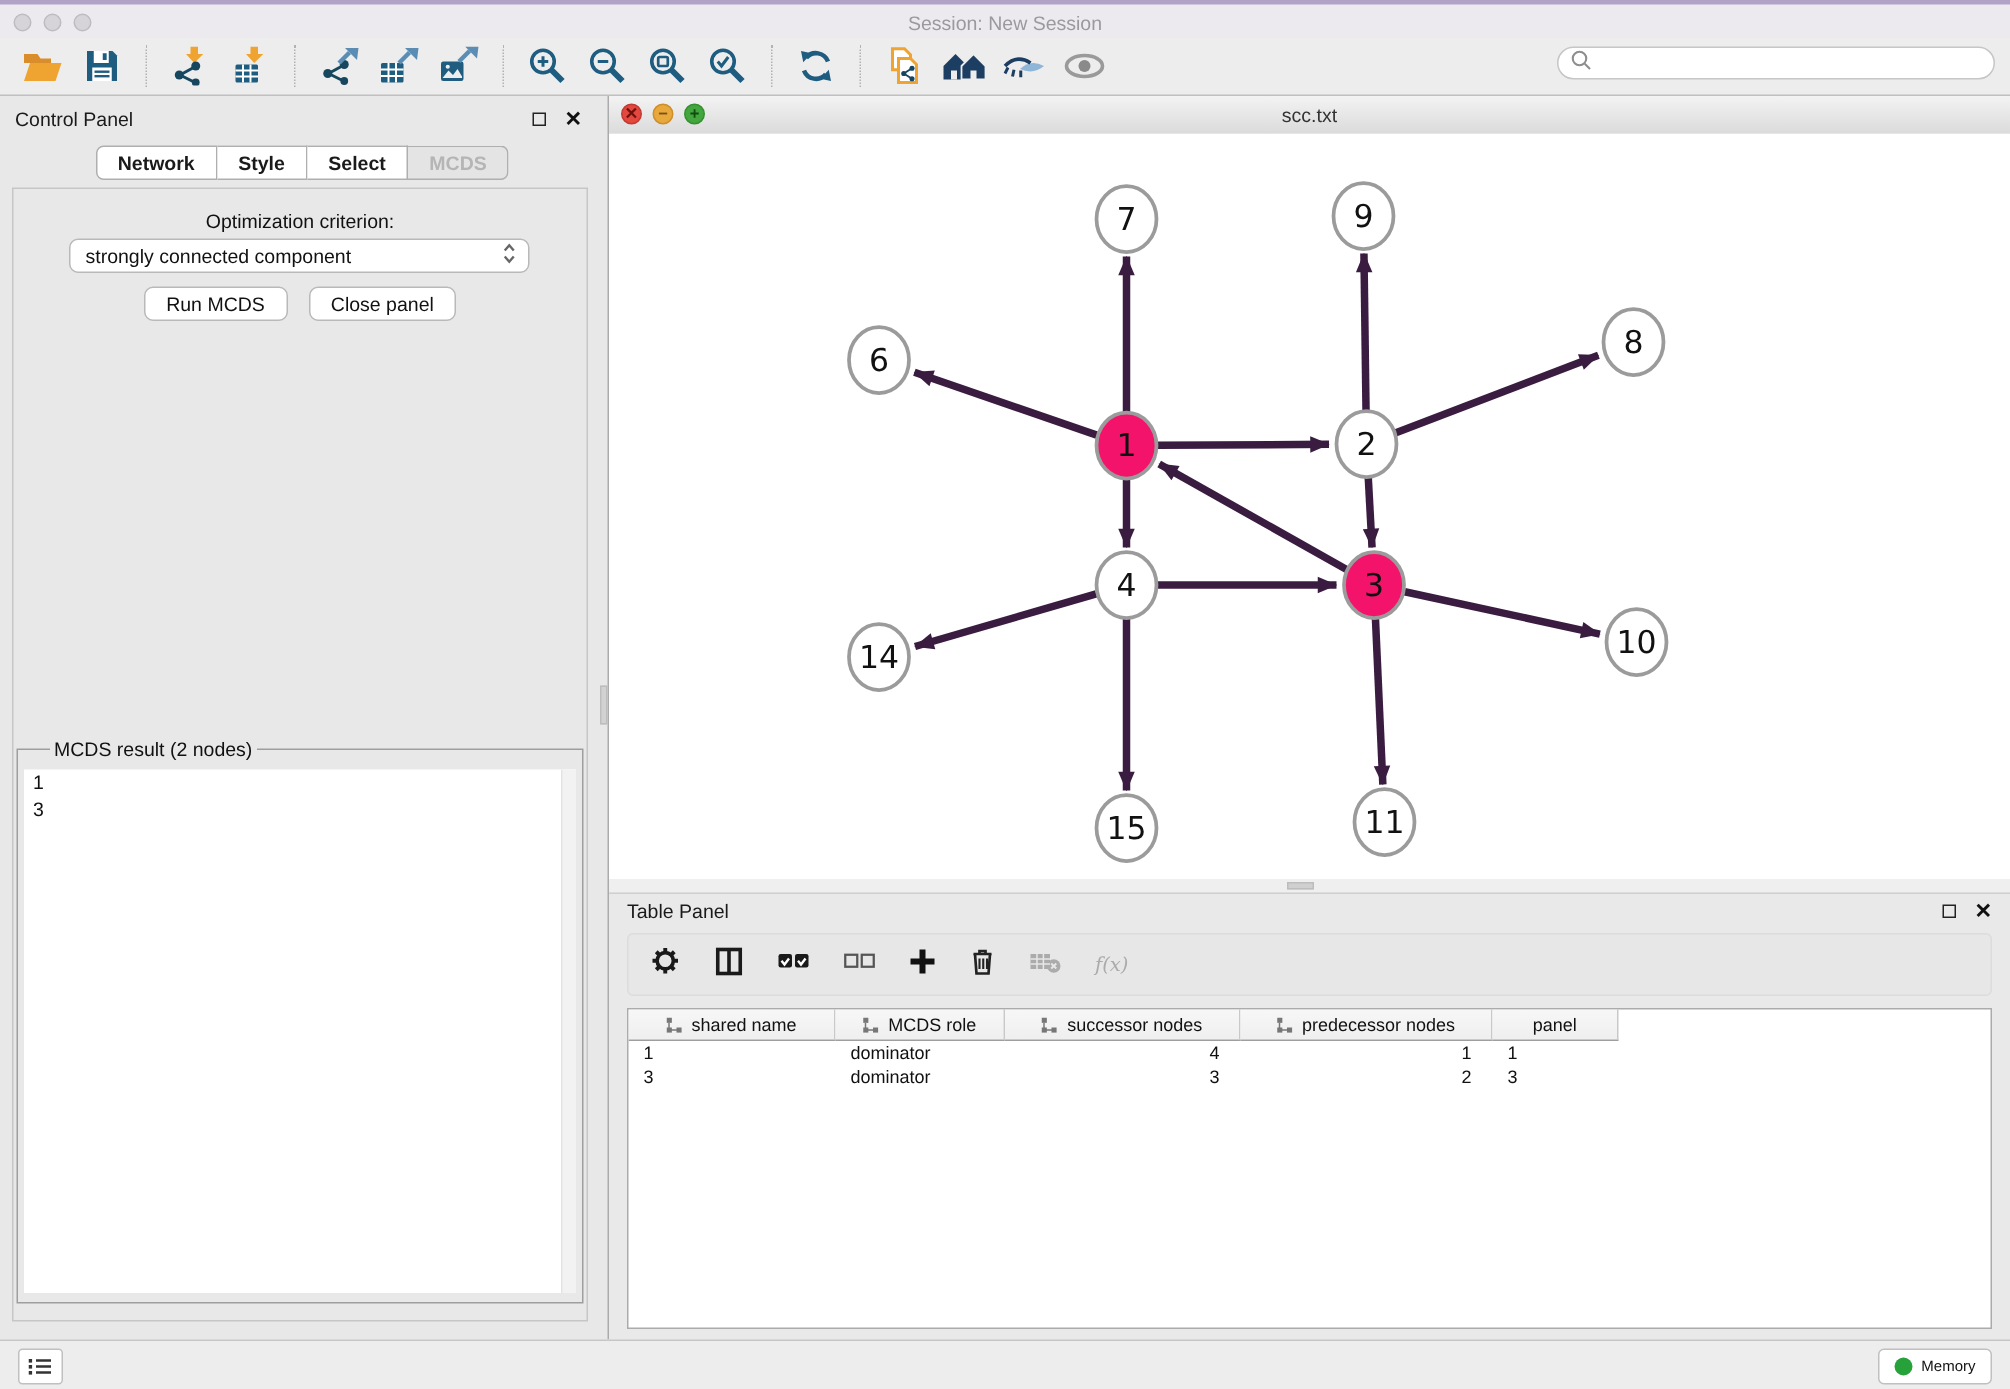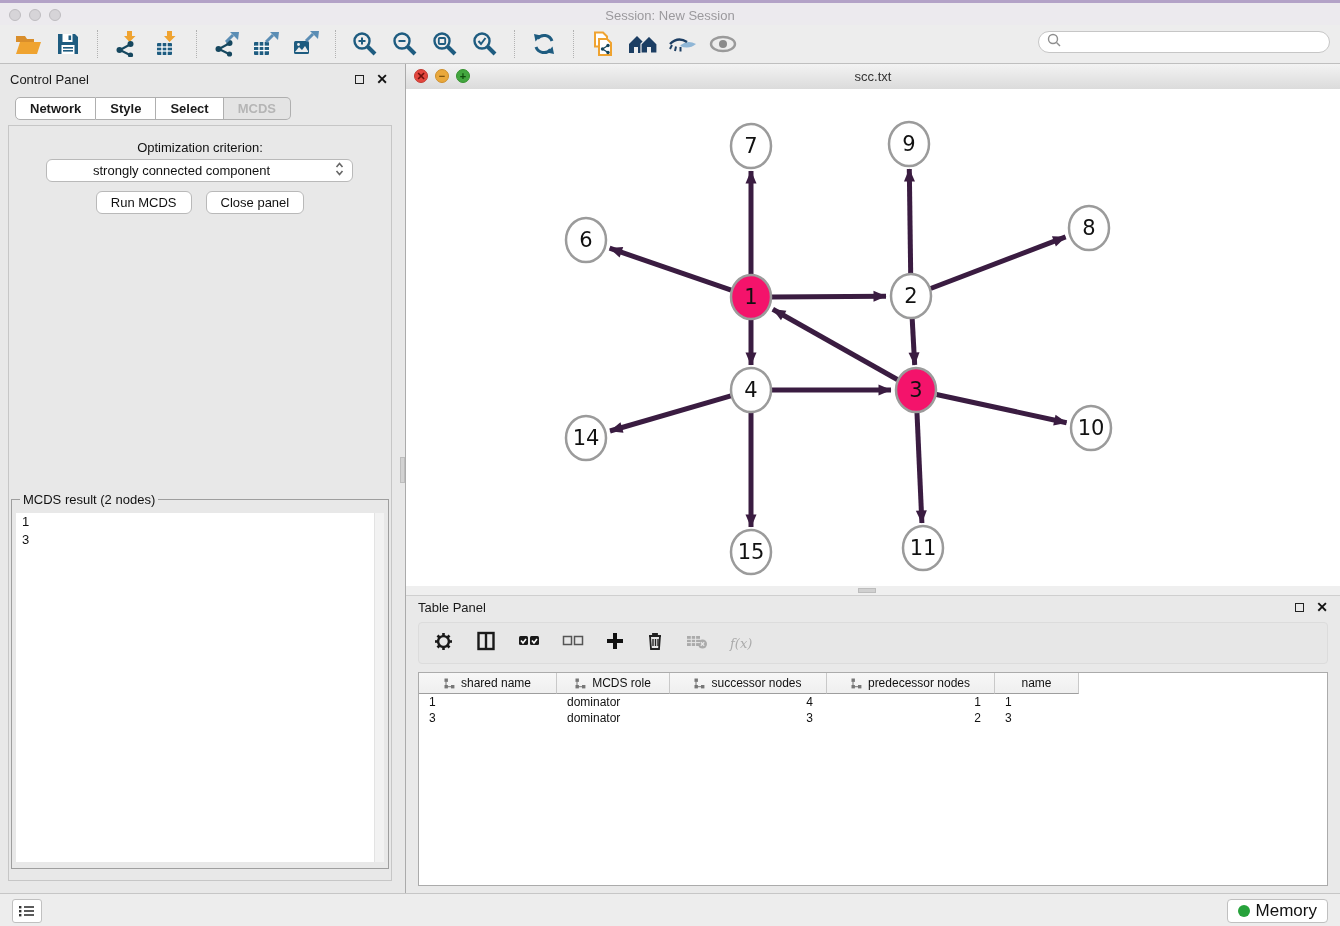--- a/index.html
+++ b/index.html
@@ -24,37 +24,37 @@
   .search input{border:none;outline:none;flex:1;font-size:12px;font-family:"Liberation Sans",sans-serif;background:transparent;}
 
   
   .control-panel{position:absolute;left:0;top:64px;width:400px;bottom:33px;background:#E8E8E8;}
   .panel-head{position:relative;height:31px;}
   .panel-title{font-size:13px;color:#1A1A1A;line-height:31px;padding-left:10px;}
   .panel-icons{position:absolute;right:12px;top:10px;display:flex;gap:12px;align-items:center;}
   .float-icon{width:9px;height:9px;border:1.5px solid #222;box-sizing:border-box;}
   .close-icon{font-size:14px;font-weight:bold;color:#111;line-height:11px;}
 
-  .cp-tabs{position:absolute;left:15px;right:0;top:33px;display:flex;}
+  .cp-tabs{position:absolute;left:3px;right:0;top:33px;display:flex;justify-content:center;}
   .seg{font-size:13px;font-weight:600;padding:3px 14px;background:#fff;border:1px solid #AFAFAF;
        border-left:none;color:#1A1A1A;cursor:default;}
   .seg:first-child{border-left:1px solid #AFAFAF;border-radius:5px 0 0 5px;}
   .seg:last-child{border-radius:0 5px 5px 0;}
   .seg.selected{background:#E4E4E4;color:#B5B5B5;}
 
   .cp-box{position:absolute;left:8px;right:8px;top:61px;bottom:12px;border:1px solid #C6C6C6;background:#E8E8E8;}
   .opt-label{margin-top:14px;text-align:center;font-size:13px;color:#111;}
   .cp-select{position:absolute;left:37px;width:307px;top:33px;height:23px;background:#fff;border:1px solid #B9B9B9;
              border-radius:6px;display:flex;align-items:center;font-size:13px;color:#111;padding:0 8px 0 10px;box-sizing:border-box;}
-  .cp-select .sel-text{flex:1;margin-left:36px;}
+  .cp-select .sel-text{flex:1;}
   .btn-row{position:absolute;top:65px;left:0;right:0;display:flex;justify-content:center;gap:14px;}
   .btn{font-size:13px;padding:3px 14px;background:#fff;border:1px solid #B9B9B9;border-radius:6px;color:#111;}
 
   .result-fs{position:absolute;left:2px;right:2px;top:366px;bottom:11px;border:1px solid #9E9E9E;margin:0;padding:0;}
-  .result-fs legend{font-size:13px;color:#111;margin-left:8px;padding:0 3px;}
+  .result-fs legend{font-size:13px;color:#111;margin-left:21px;padding:0 3px;}
   .result-inner{position:absolute;left:4px;right:4px;top:6px;bottom:6px;background:#fff;overflow:hidden;}
   .result-line{font-size:13px;color:#111;padding:1px 0 1px 6px;line-height:16px;}
   .result-scroll{position:absolute;right:0;top:0;bottom:0;width:9px;background:#F2F2F2;border-left:1px solid #E3E3E3;}
 
   
   .v-split{position:absolute;left:400px;top:64px;width:6px;bottom:33px;background:#E8E8E8;border-right:1px solid #ABABAB;box-sizing:border-box;}
   .v-handle{position:absolute;left:0;top:393px;width:5px;height:26px;background:#D2D2D2;border:1px solid #BDBDBD;box-sizing:border-box;}
   .h-split{position:absolute;left:406px;top:586px;right:0;height:9px;background:#EFEFEF;}
   .h-handle{position:absolute;left:452px;top:2px;width:18px;height:5px;background:#D0D0D0;border:1px solid #BDBDBD;box-sizing:border-box;}
 
@@ -83,21 +83,21 @@
   .td.num{text-align:right;padding-left:0;padding-right:14px;}
   .c0{width:138px;} .c1{width:113px;} .c2{width:157px;} .c3{width:168px;} .c4{width:84px;}
   .tp-tabs{position:absolute;left:0;right:0;top:268px;display:flex;justify-content:center;}
   .tp-tabs .seg.selected{background:#D7D7D7;color:#ABABAB;}
 
   
   .statusbar{position:absolute;left:0;right:0;bottom:0;height:33px;background:#EDEDED;border-top:1px solid #C6C6C6;box-sizing:border-box;}
   .list-btn{position:absolute;left:12px;top:5px;width:28px;height:22px;background:#fff;border:1px solid #C0C0C0;border-radius:3px;
             display:flex;align-items:center;justify-content:center;}
   .memory-btn{position:absolute;right:12px;top:5px;height:22px;background:#fff;border:1px solid #C0C0C0;border-radius:4px;
-              display:flex;align-items:center;gap:6px;padding:0 10px;font-size:17px;color:#111;}
+              display:flex;align-items:center;gap:6px;padding:0 10px;font-size:10px;color:#111;}
   .memory-dot{width:12px;height:12px;border-radius:50%;background:#27A23B;}
 </style>
 </head>
 <body>
 
 <div class="app">
 
   <div class="titlebar">
     <div class="tl-dots">
       <span class="tl-dot"></span>
@@ -503,21 +503,21 @@
               <g fill="#777">
                 <rect x="0.5" y="0.5" width="3.4" height="3.4"></rect>
                 <rect x="0.5" y="7" width="3.4" height="3.4"></rect>
                 <rect x="7" y="7" width="3.4" height="3.4"></rect>
               </g>
               <path d="M2 4 v4.7 h6.5" stroke="#777" fill="none" stroke-width="1"></path>
             </svg>
           <span>predecessor nodes</span>
         </div>
         <div class="th c4">
-          <span>name</span>
+          <span>panel</span>
         </div>
       </div>
       <div class="trow">
         <div class="td c0">1</div>
         <div class="td c1">dominator</div>
         <div class="td c2 num">4</div>
         <div class="td c3 num">1</div>
         <div class="td c4">1</div>
       </div>
       <div class="trow">

